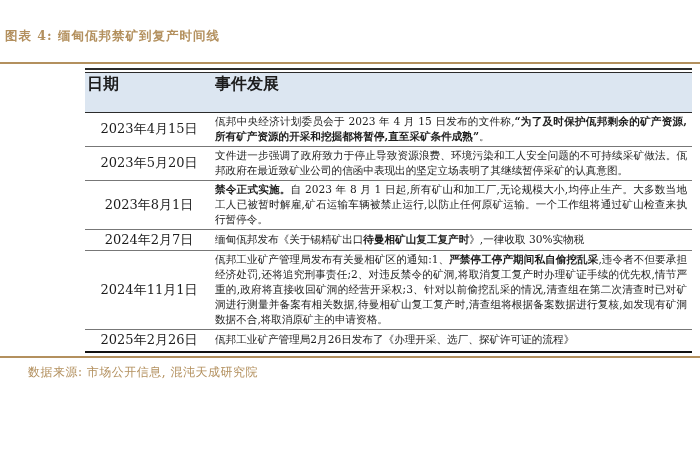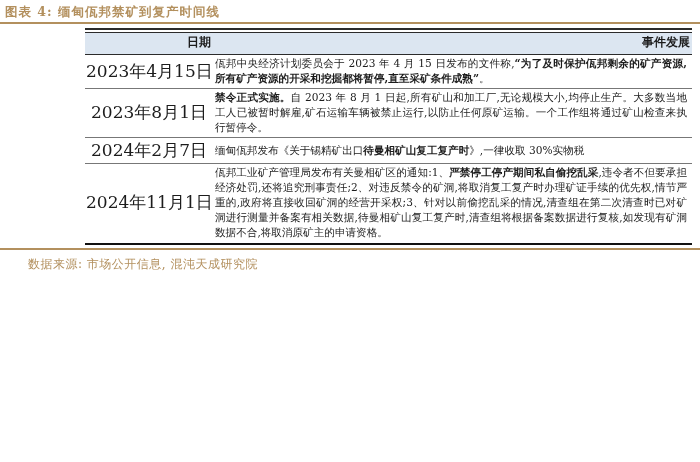--- a/index.html
+++ b/index.html
@@ -13,52 +13,53 @@
     width:700px;height:462px;overflow:hidden;background:#ffffff;
     font-family:"DejaVu Serif","Liberation Serif",serif;
     color:var(--ink);
     -webkit-font-smoothing:antialiased;
   }
   .title{
     color:var(--gold);
     font-weight:bold;
     font-size:12.5px;
     letter-spacing:1px;
-    padding:4px 6px 1px 5px;
+    padding:4px 6px 17px 5px;
     border-bottom:2px solid var(--gold);
+    margin-top:24px;
   }
   .table-wrap{
     margin:4px 8px 0 85px;
     border-top:2px solid var(--rule);
     border-bottom:2.5px solid #111;
     padding:1.5px 0 1.5px;
   }
   table{
     width:100%;
     border-collapse:collapse;
     table-layout:fixed;
   }
   thead th{
     background:var(--header-bg);
     border-top:1px solid var(--rule);
     border-bottom:1px solid var(--rule);
-    font-size:12px;
+    font-size:16px;
     font-weight:bold;
-    padding:1px 2px 3px;
-    text-align:right;
+    padding:1px 2px 17px;
+    text-align:left;
   }
   th.col-date{width:124px;}
   tbody td{
     border-top:1px solid #777;
     vertical-align:middle;
   }
   tbody tr:first-child td{border-top:none;}
   td.date{
     text-align:center;
-    font-size:17px;
+    font-size:13px;
     white-space:nowrap;
     padding:1px 1px;
   }
   td.event{
     text-align:justify;
     font-size:10.6px;
     line-height:1.42;
     padding:1.5px 5px 1.5px 2px;
   }
   td.event b{font-weight:bold;}
@@ -87,30 +88,38 @@
           <th class="col-date">日期</th>
           <th class="col-event">事件发展</th>
         </tr>
       </thead>
       <tbody id="rows">
           <tr>
             <td class="date">2023年4月15日</td>
             <td class="event"><span>佤邦中央经济计划委员会于 2023 年 4 月 15 日发布的文件称,</span><b>“为了及时保护佤邦剩余的矿产资源,所有矿产资源的开采和挖掘都将暂停,直至采矿条件成熟”</b><span>。</span></td>
           </tr>
           <tr>
+            <td class="date">2023年5月20日</td>
+            <td class="event"><span>文件进一步强调了政府致力于停止导致资源浪费、环境污染和工人安全问题的不可持续采矿做法。佤邦政府在最近致矿业公司的信函中表现出的坚定立场表明了其继续暂停采矿的认真意图。</span></td>
+          </tr>
+          <tr>
             <td class="date">2023年8月1日</td>
             <td class="event"><b>禁令正式实施。</b><span>自 2023 年 8 月 1 日起,所有矿山和加工厂,无论规模大小,均停止生产。大多数当地工人已被暂时解雇,矿石运输车辆被禁止运行,以防止任何原矿运输。一个工作组将通过矿山检查来执行暂停令。</span></td>
           </tr>
           <tr>
             <td class="date">2024年2月7日</td>
             <td class="event"><span>缅甸佤邦发布《关于锡精矿出口</span><b>待曼相矿山复工复产时</b><span>》,一律收取 30%实物税</span></td>
           </tr>
           <tr>
             <td class="date">2024年11月1日</td>
             <td class="event"><span>佤邦工业矿产管理局发布有关曼相矿区的通知:1、</span><b>严禁停工停产期间私自偷挖乱采</b><span>,违令者不但要承担经济处罚,还将追究刑事责任;2、对违反禁令的矿洞,将取消复工复产时办理矿证手续的优先权,情节严重的,政府将直接收回矿洞的经营开采权;3、针对以前偷挖乱采的情况,清查组在第二次清查时已对矿洞进行测量并备案有相关数据,待曼相矿山复工复产时,清查组将根据备案数据进行复核,如发现有矿洞数据不合,将取消原矿主的申请资格。</span></td>
+          </tr>
+          <tr>
+            <td class="date">2025年2月26日</td>
+            <td class="event"><span>佤邦工业矿产管理局2月26日发布了《办理开采、选厂、探矿许可证的流程》</span></td>
           </tr>
         </tbody>
     </table>
   </div>
 
   <div class="footer">
     <div class="source">数据来源: 市场公开信息, 混沌天成研究院</div>
   </div>
 
 </div>

